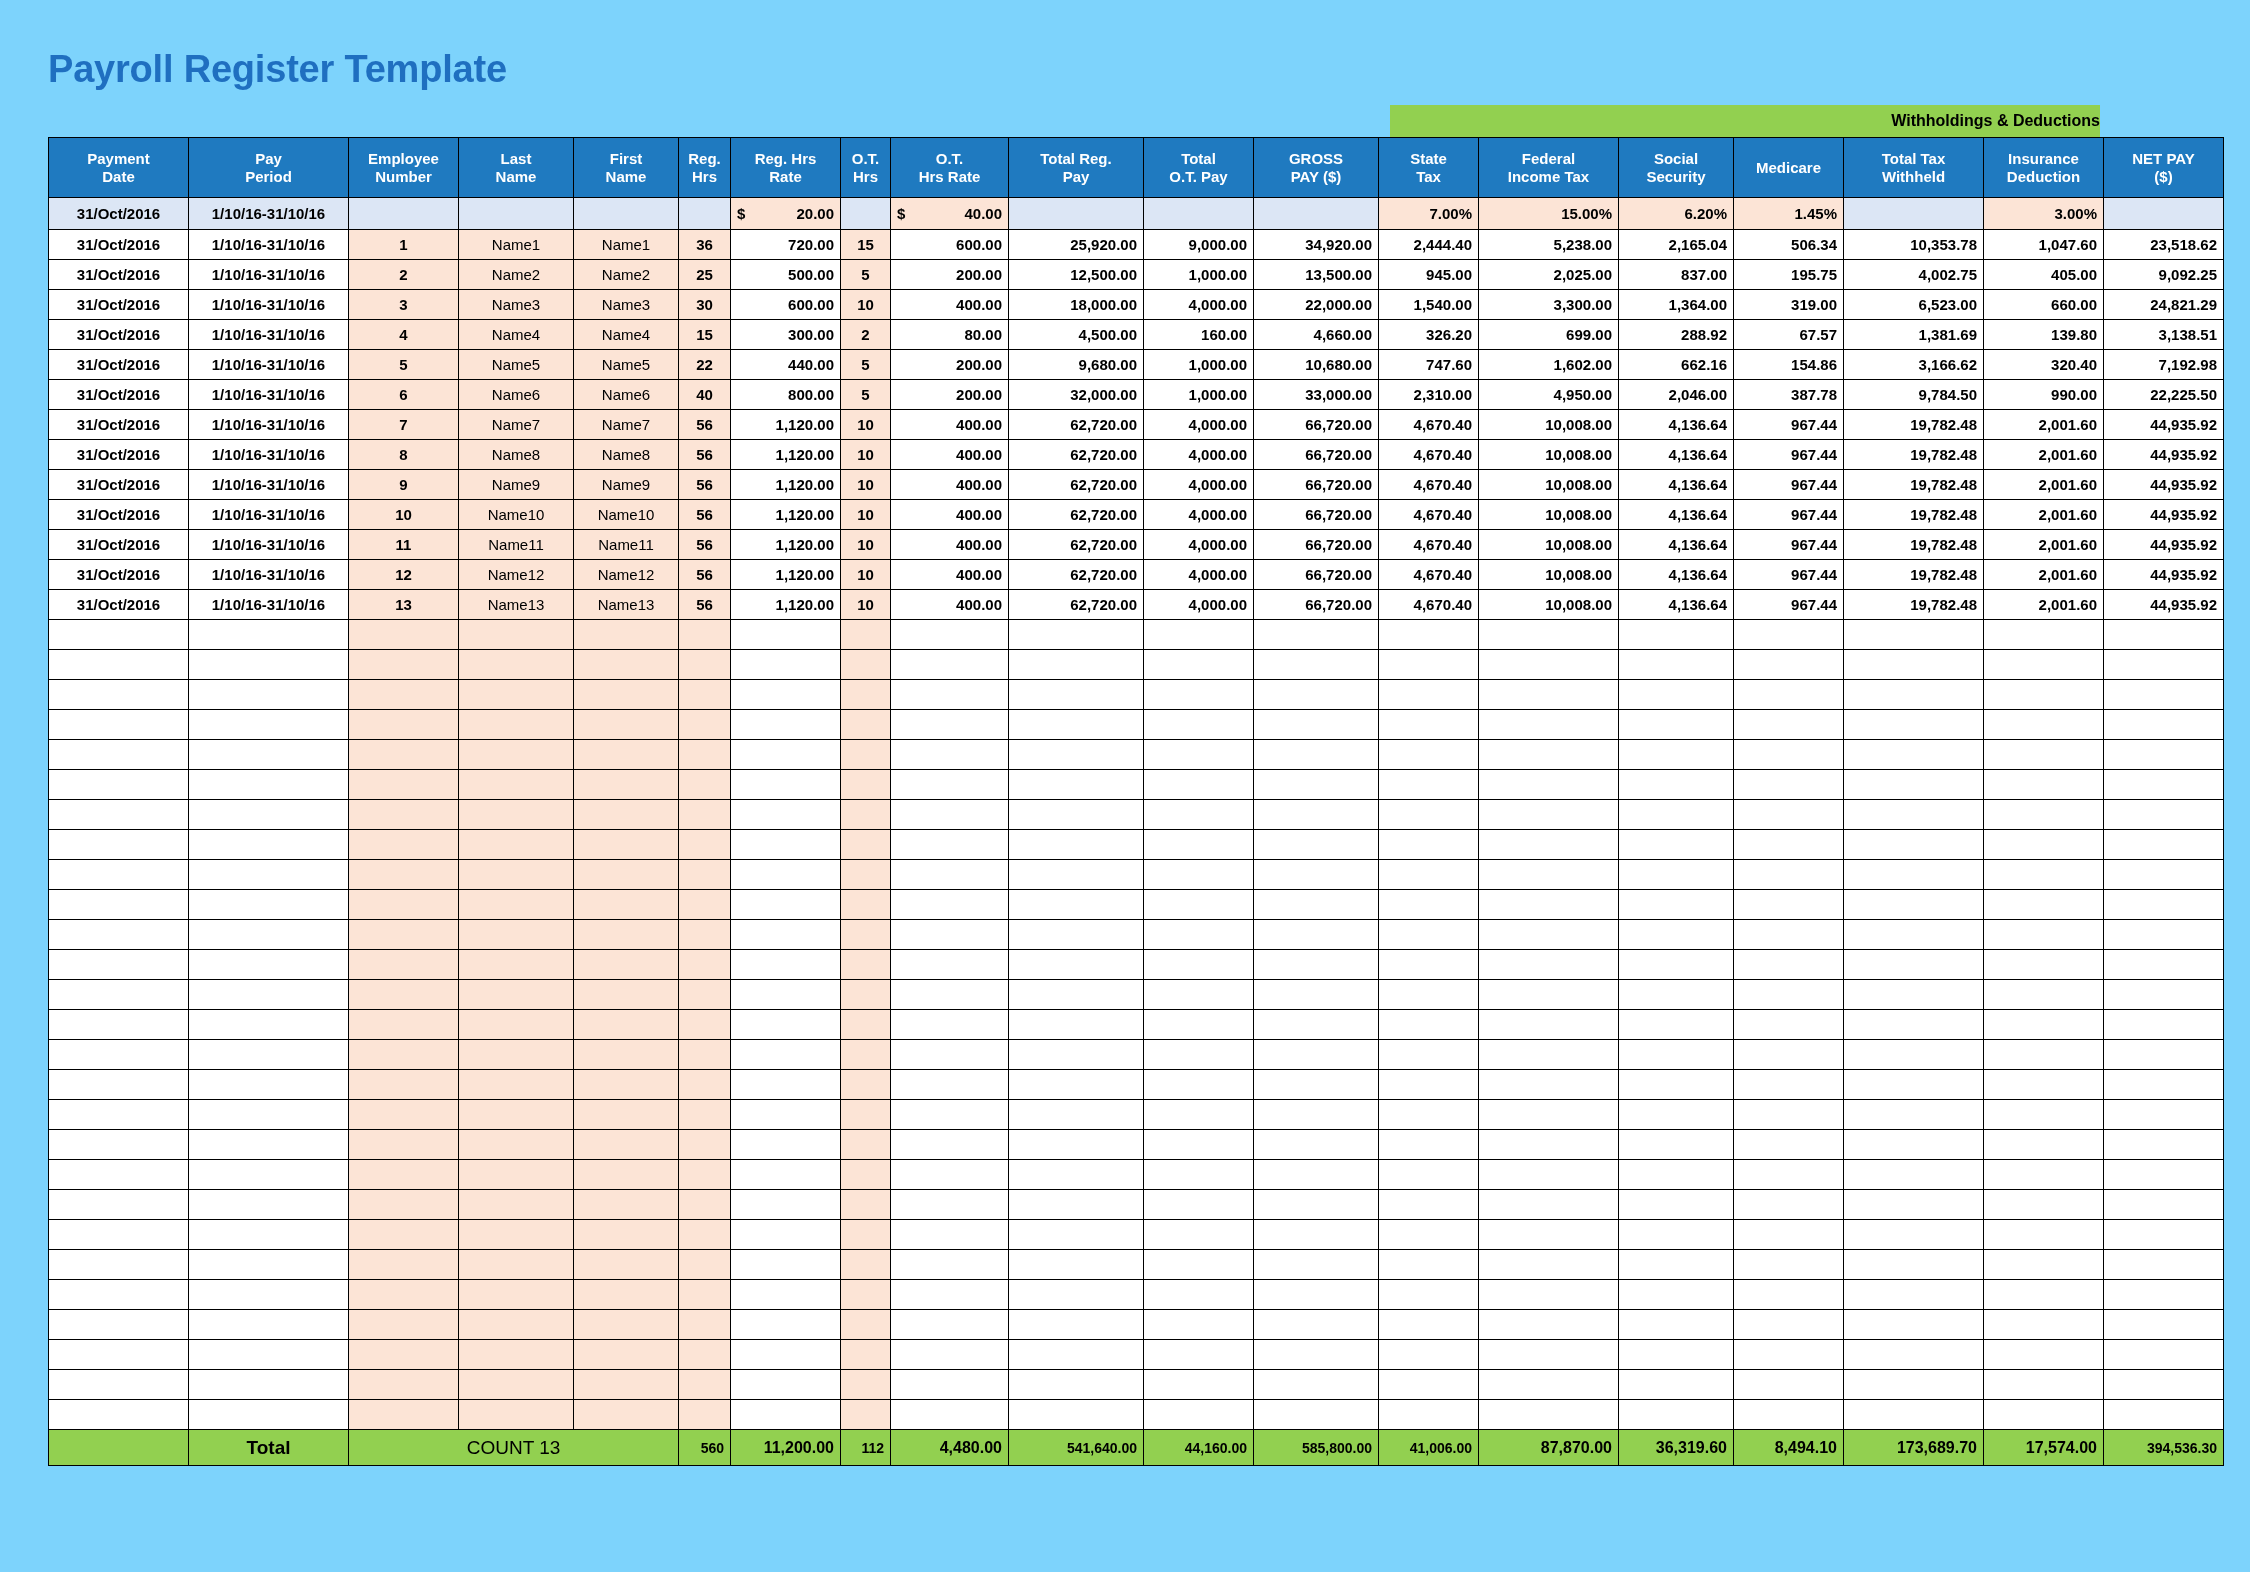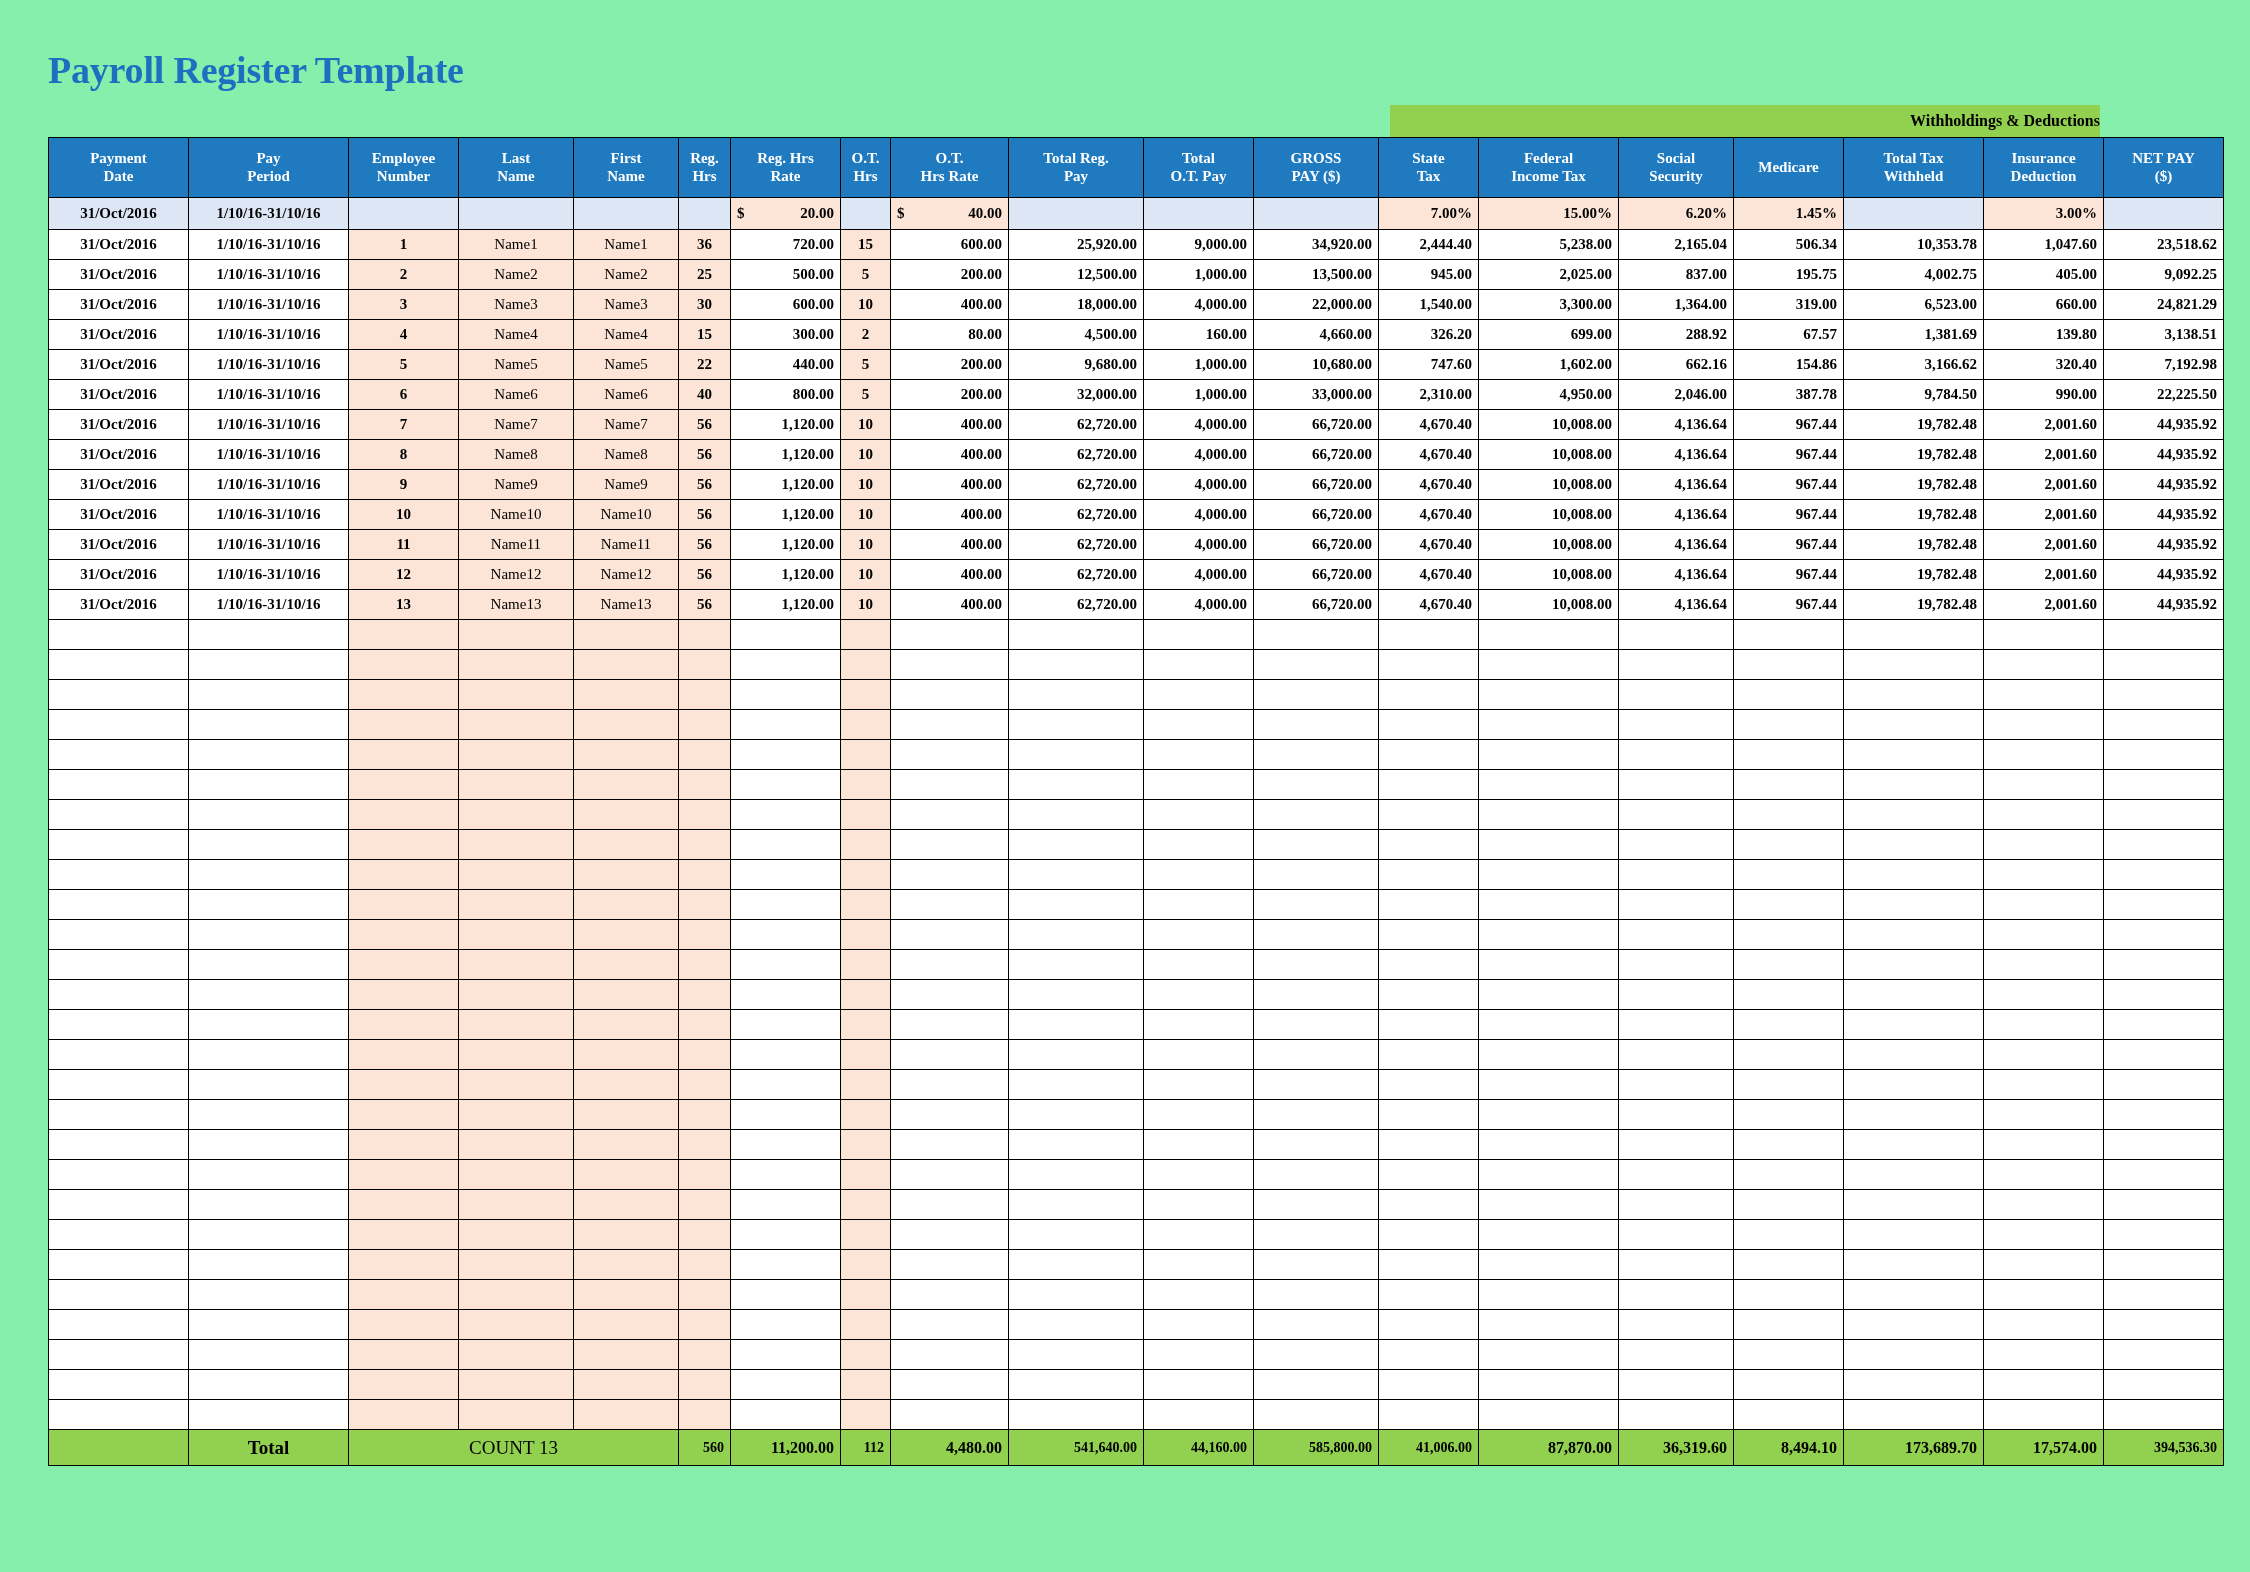--- a/index.html
+++ b/index.html
@@ -10,23 +10,22 @@
   body {
     width: 2250px;
     height: 1572px;
     font-family: "Liberation Sans", sans-serif;
     overflow: hidden;
   }
   .page {
     position: relative;
     width: 2250px;
     height: 1572px;
-    background: #86efac;
+    background: #7dd3fc;
     box-sizing: border-box;
-    font-family: Liberation Serif, serif;
   }
   .title {
     position: absolute;
     left: 48px;
     top: 48px;
     font-size: 38px;
     font-weight: bold;
     color: #1f6fc0;
     letter-spacing: -0.2px;
     white-space: nowrap;

